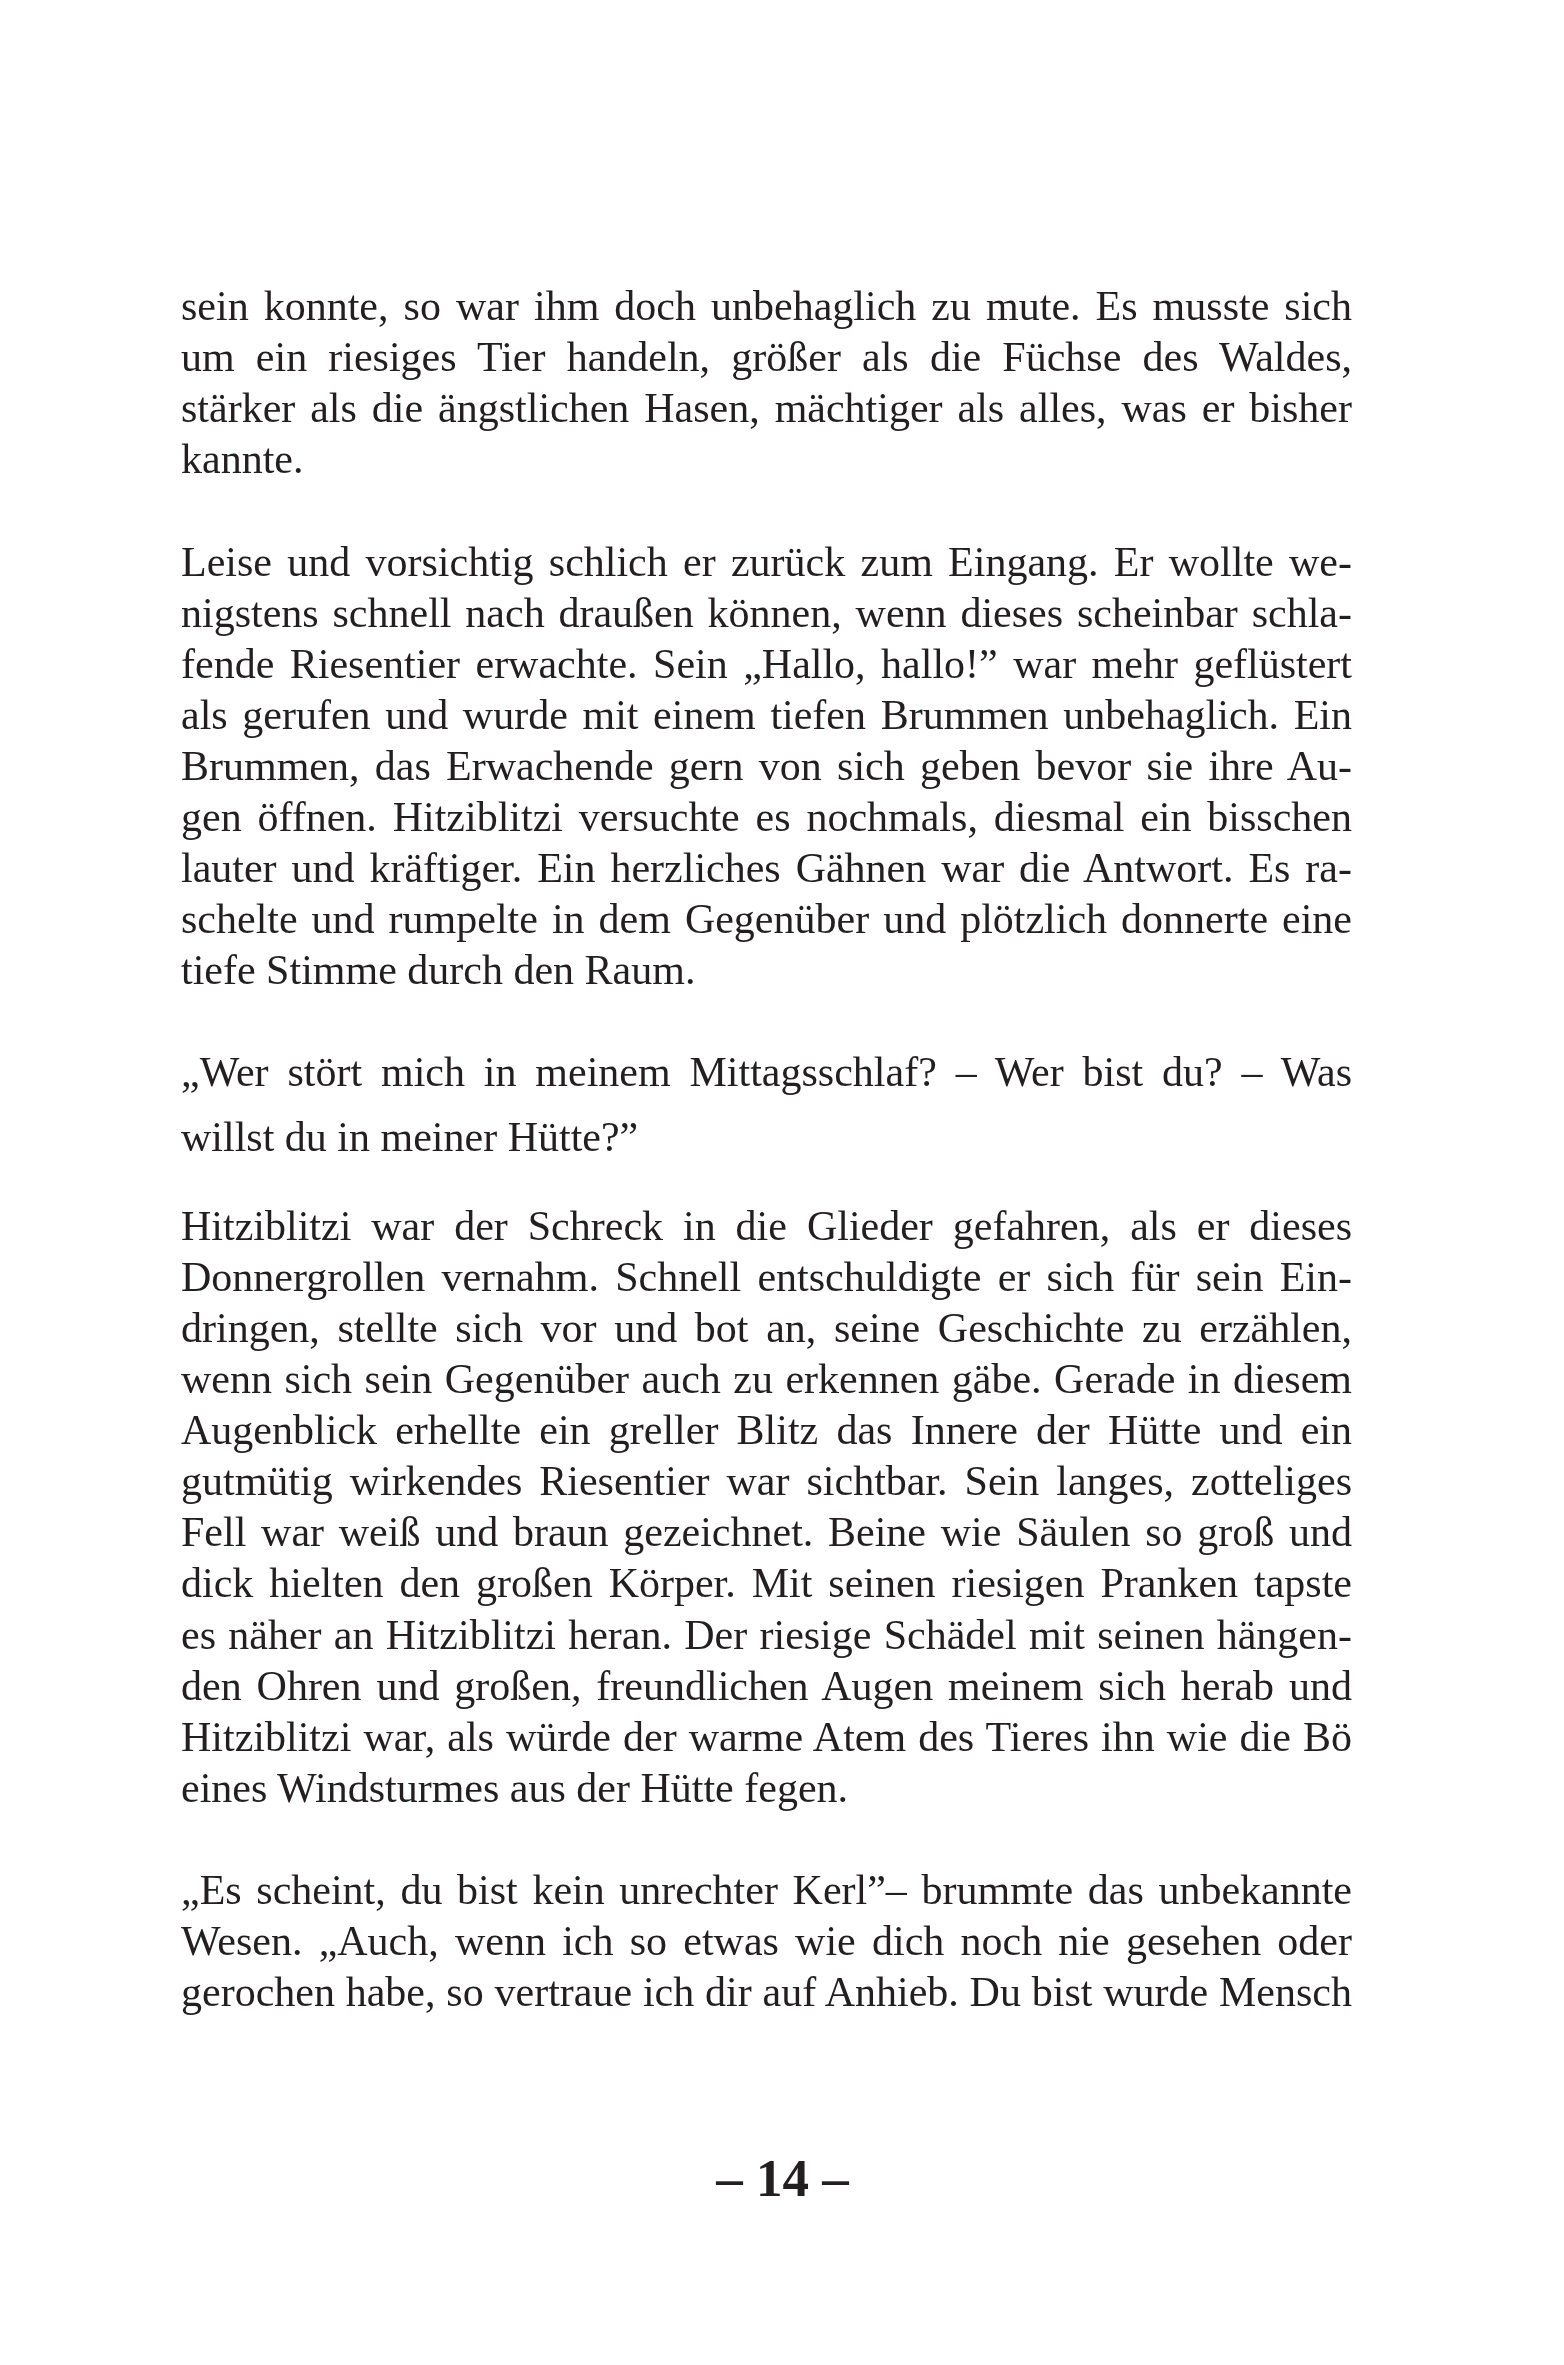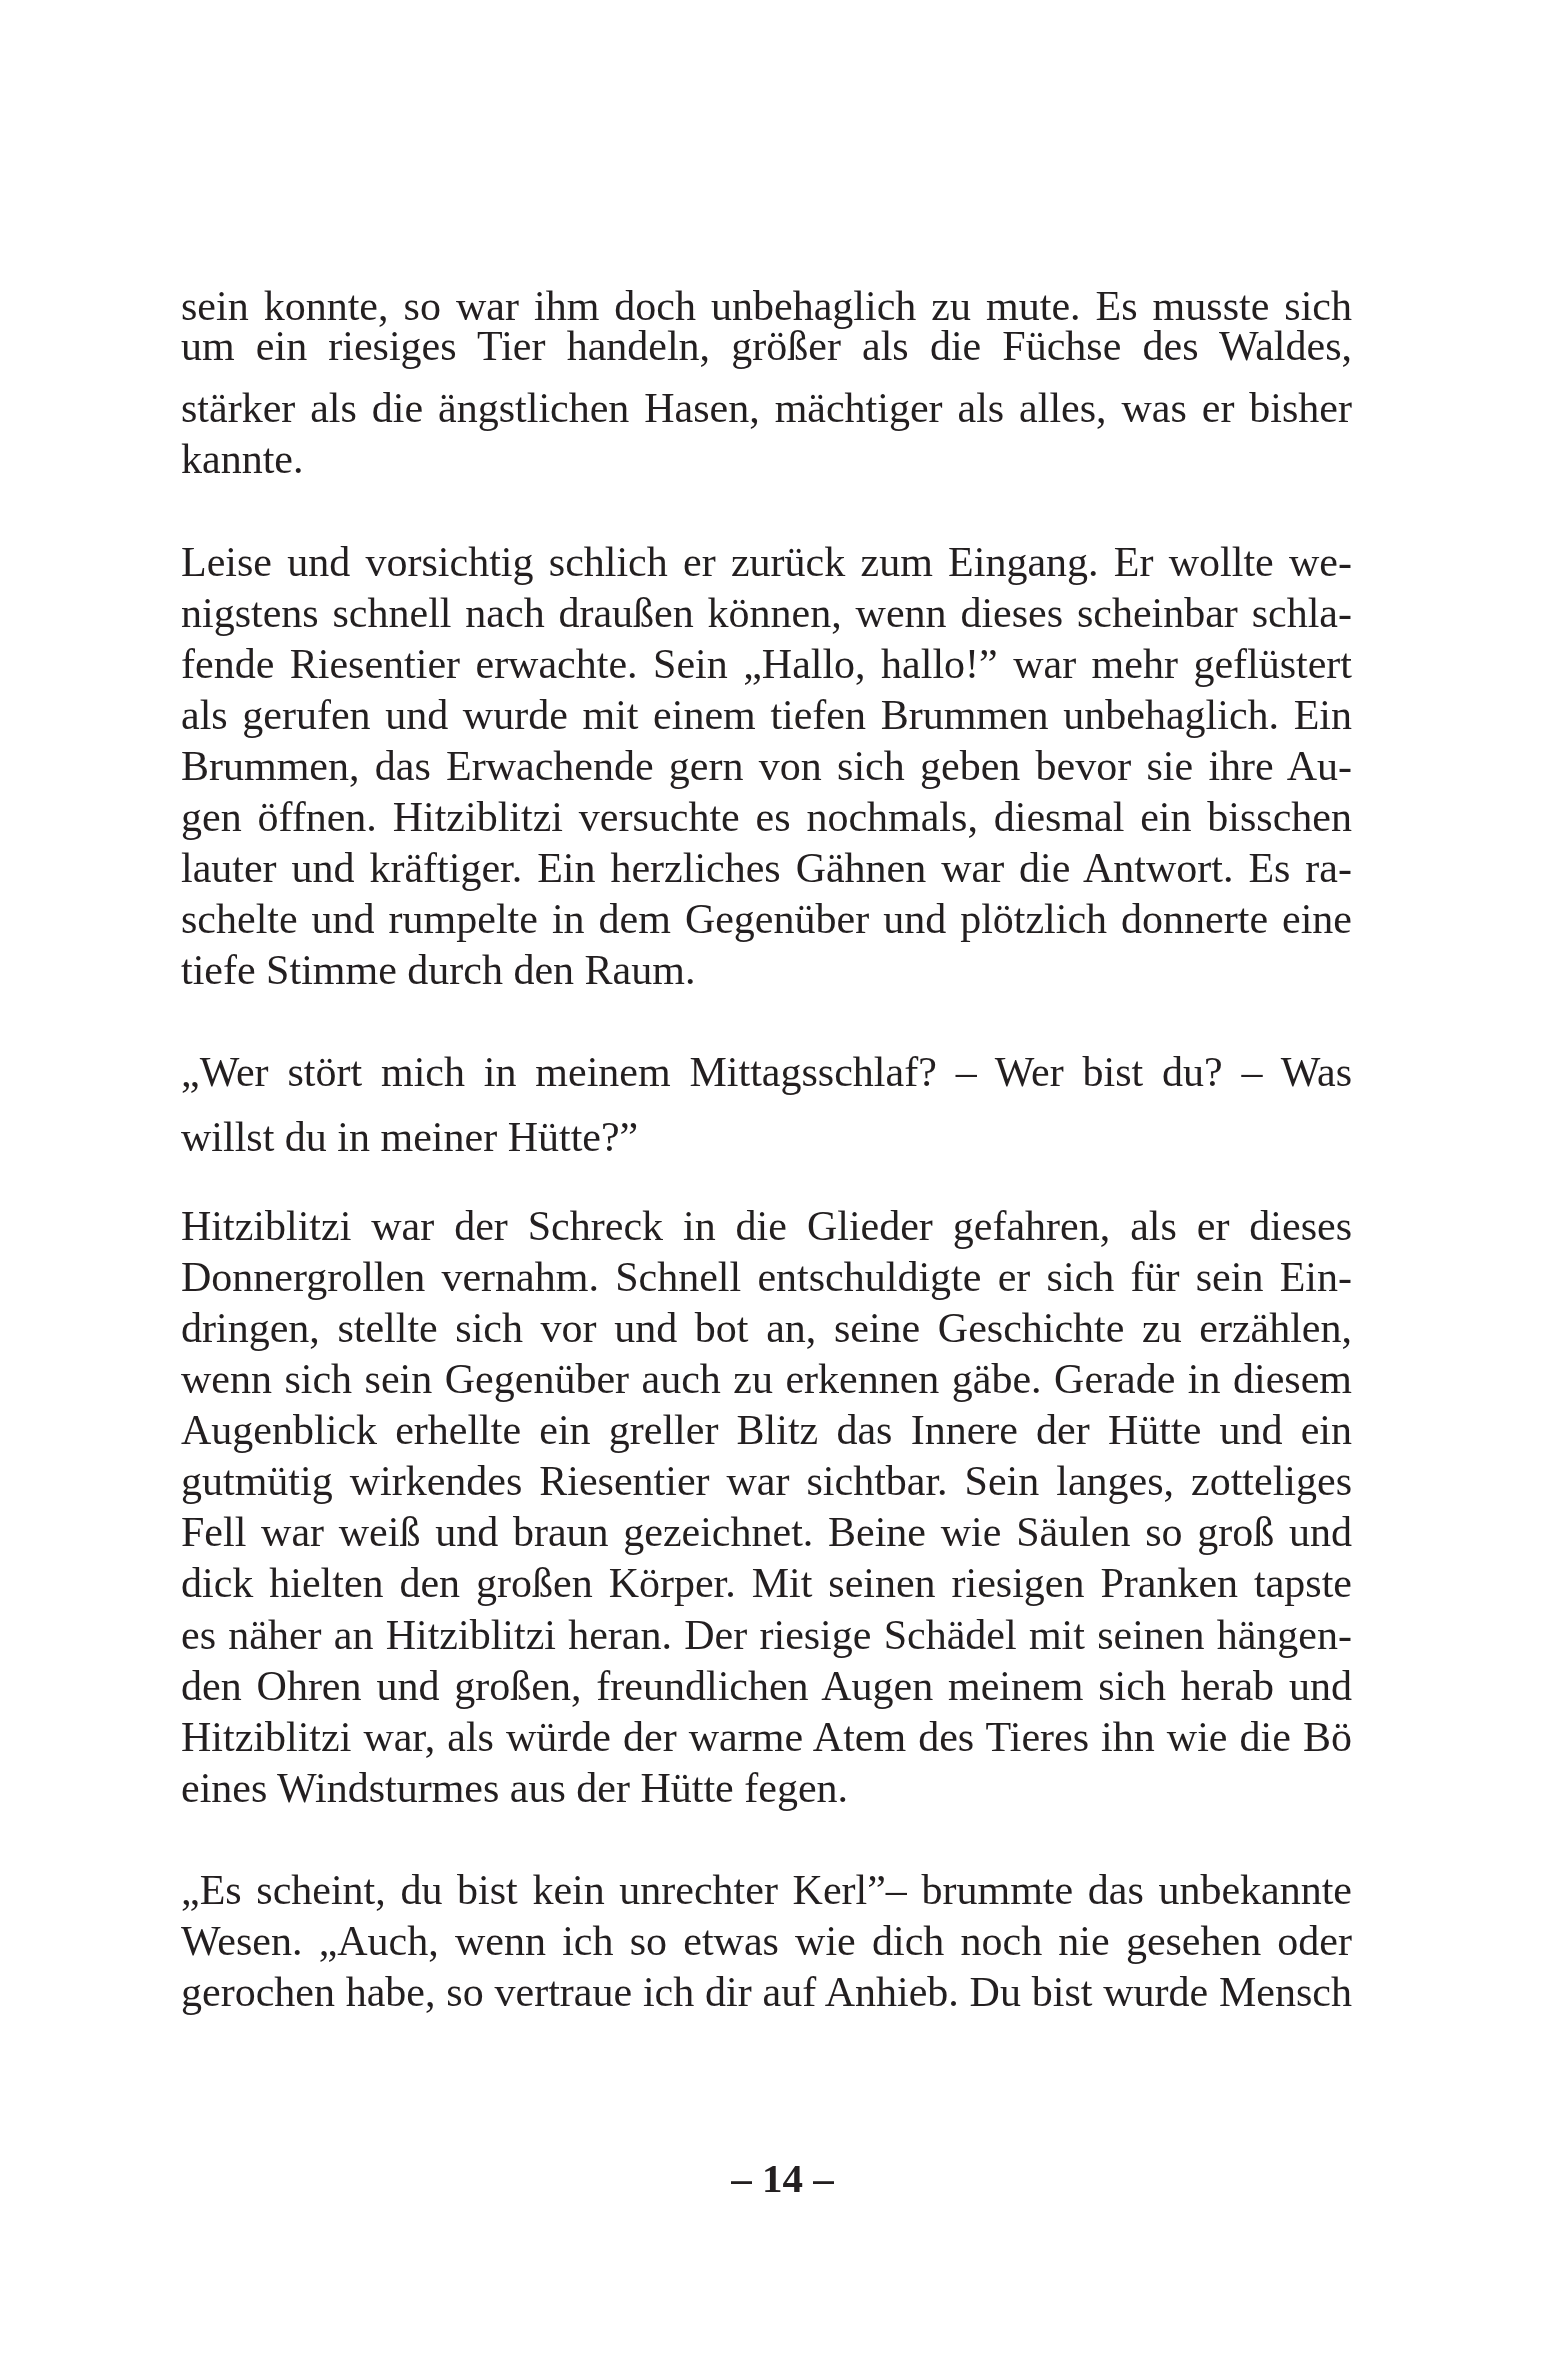--- a/index.html
+++ b/index.html
@@ -28,33 +28,33 @@
     text-align-last: justify;
   }
   .line.last { text-align: right; text-align-last: left; }
   .page-number {
     position: absolute;
     left: 0;
     width: 1565px;
     text-align: center;
     font-family: "Liberation Serif", "DejaVu Serif", serif;
     font-weight: bold;
-    font-size: 41px;
+    font-size: 53px;
     color: #231f20;
     line-height: 47px;
   }
 </style>
 </head>
 <body>
 
 <div class="page">
   <div class="text-block">
 
     <div class="line" style="top:281px">sein konnte, so war ihm doch unbehaglich zu mute. Es musste sich</div>
-    <div class="line" style="top:321px">um ein riesiges Tier handeln, größer als die Füchse des Waldes,</div>
+    <div class="line" style="top:332px">um ein riesiges Tier handeln, größer als die Füchse des Waldes,</div>
     <div class="line" style="top:383px">stärker als die ängstlichen Hasen, mächtiger als alles, was er bisher</div>
     <div class="line last" style="top:434px">kannte.</div>
 
     <div class="line" style="top:537px">Leise und vorsichtig schlich er zurück zum Eingang. Er wollte we-</div>
     <div class="line" style="top:588px">nigstens schnell nach draußen können, wenn dieses scheinbar schla-</div>
     <div class="line" style="top:639px">fende Riesentier erwachte. Sein „Hallo, hallo!” war mehr geflüstert</div>
     <div class="line" style="top:690px">als gerufen und wurde mit einem tiefen Brummen unbehaglich. Ein</div>
     <div class="line" style="top:741px">Brummen, das Erwachende gern von sich geben bevor sie ihre Au-</div>
     <div class="line" style="top:792px">gen öffnen. Hitziblitzi versuchte es nochmals, diesmal ein bisschen</div>
     <div class="line" style="top:843px">lauter und kräftiger. Ein herzliches Gähnen war die Antwort. Es ra-</div>

